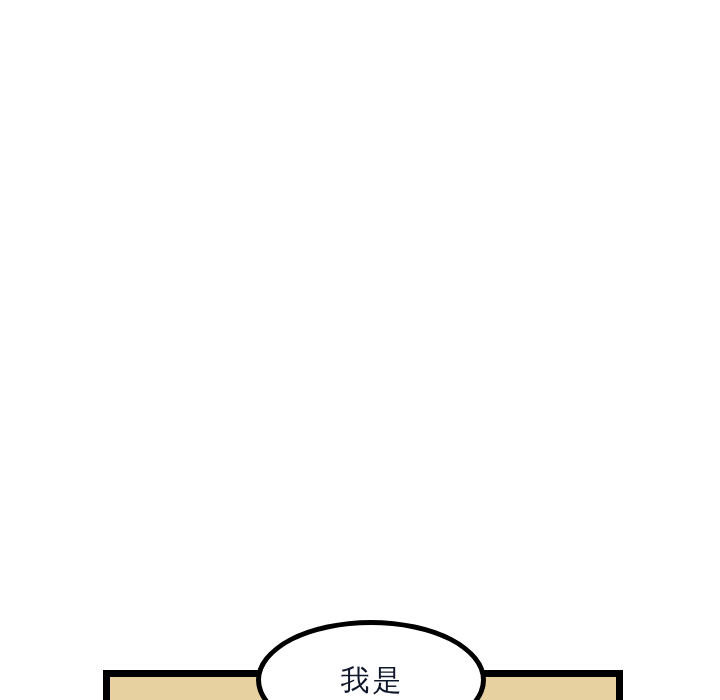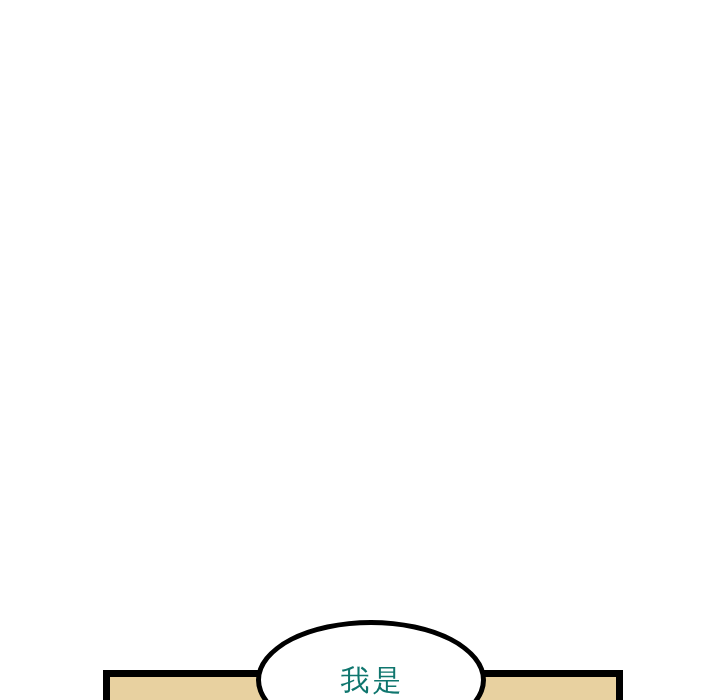--- a/index.html
+++ b/index.html
@@ -56,16 +56,16 @@
   }
 </style>
 </head>
 <body>
 
 <div class="stage">
 
   <div class="panel" style="background-color: rgb(232, 209, 160); border-color: rgb(0, 0, 0);"></div>
 
   <div class="speech-bubble" style="background-color: rgb(255, 255, 255); border-color: rgb(0, 0, 0);">
-    <span class="bubble-text" style="color: #0f766e;">我是</span>
+    <span class="bubble-text" style="color: #0f172a;">我是</span>
   </div>
 
 </div>
 
 </body></html>

